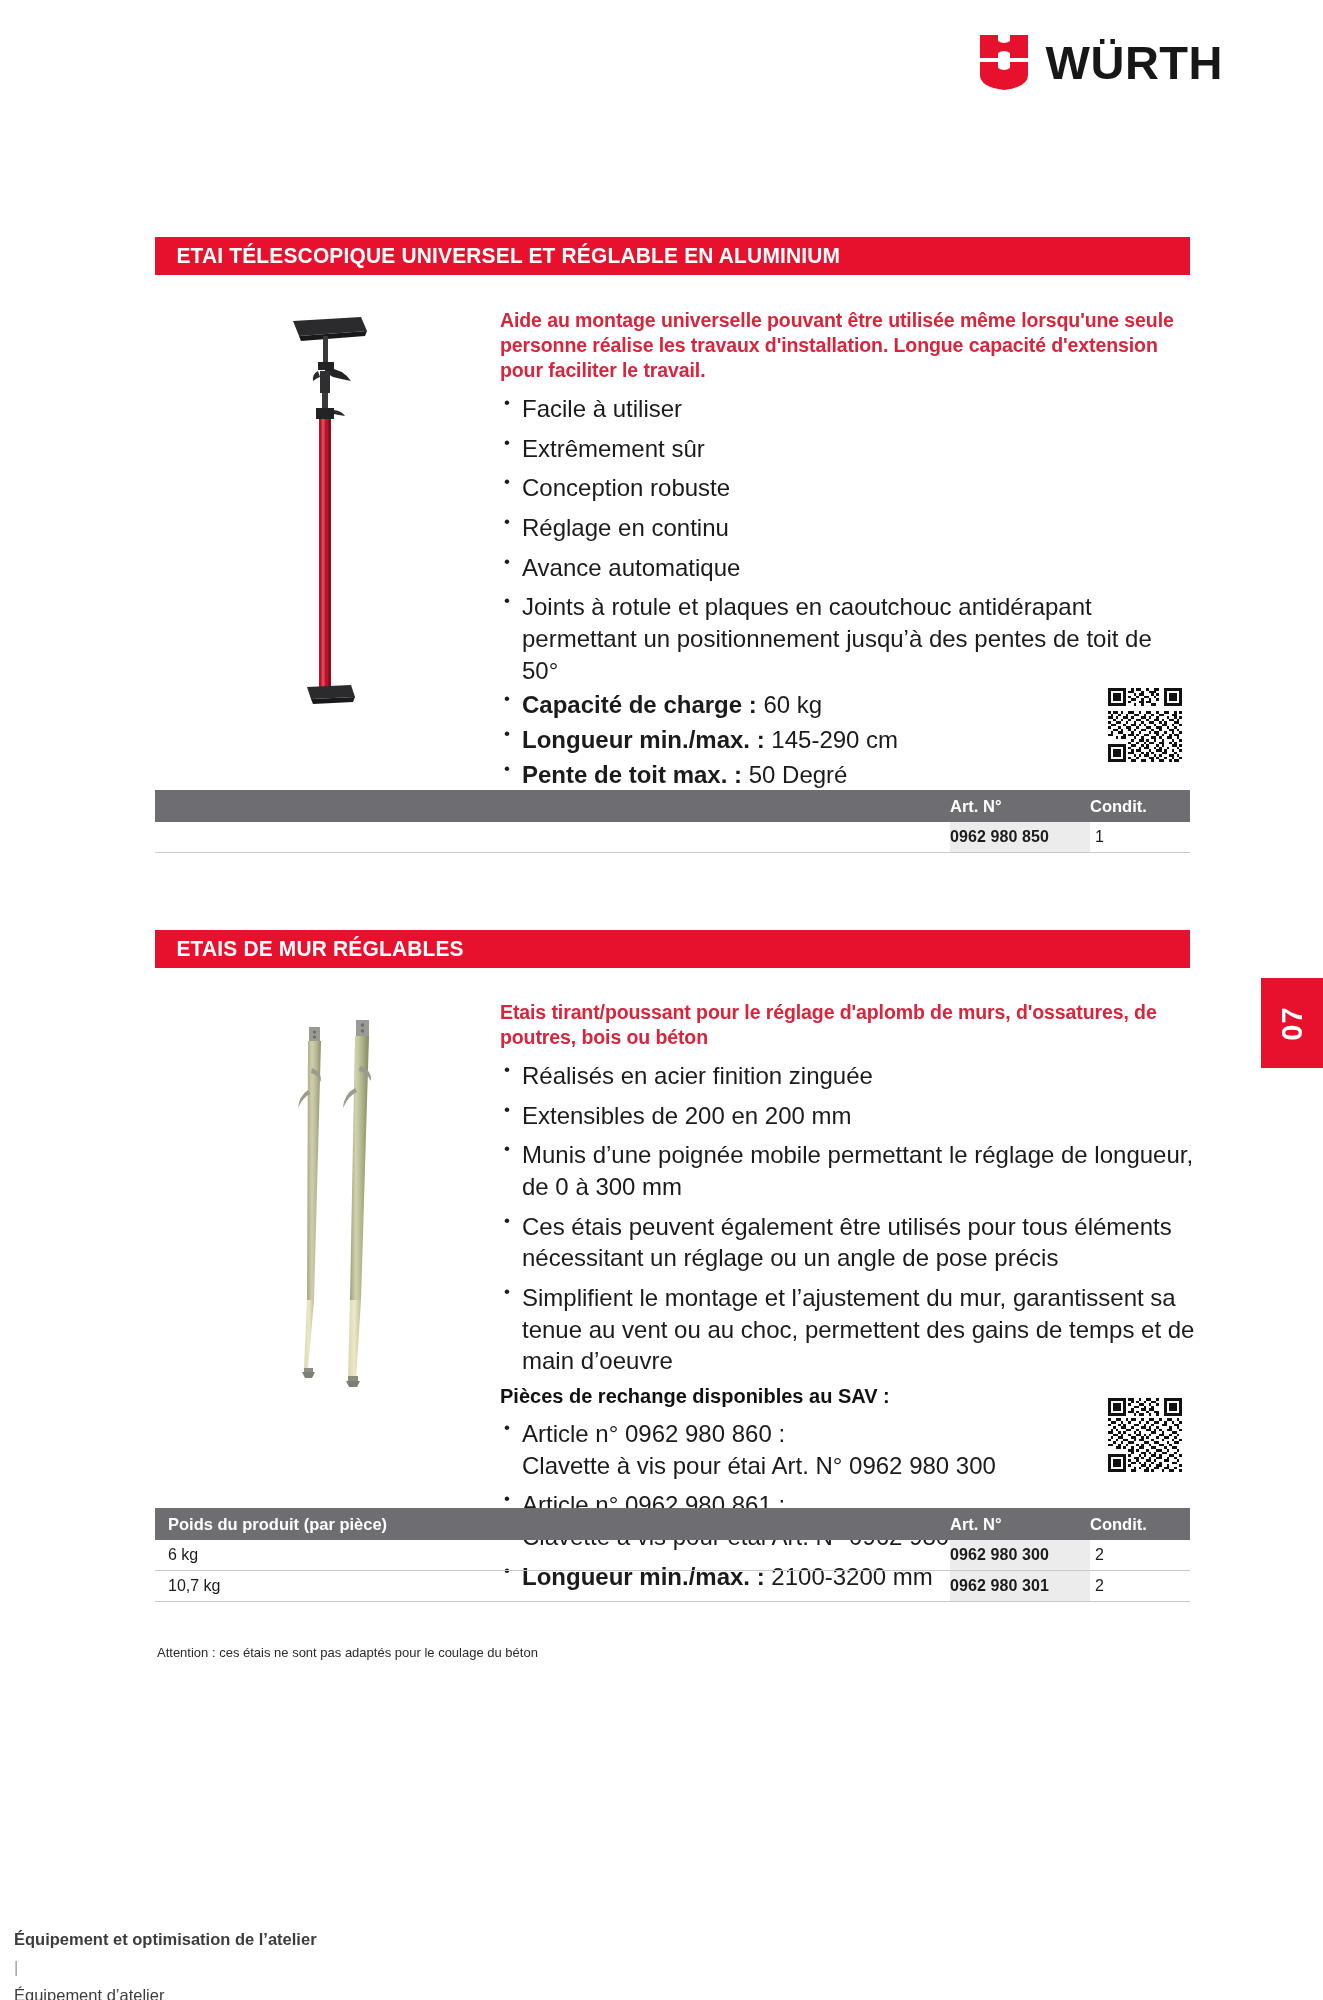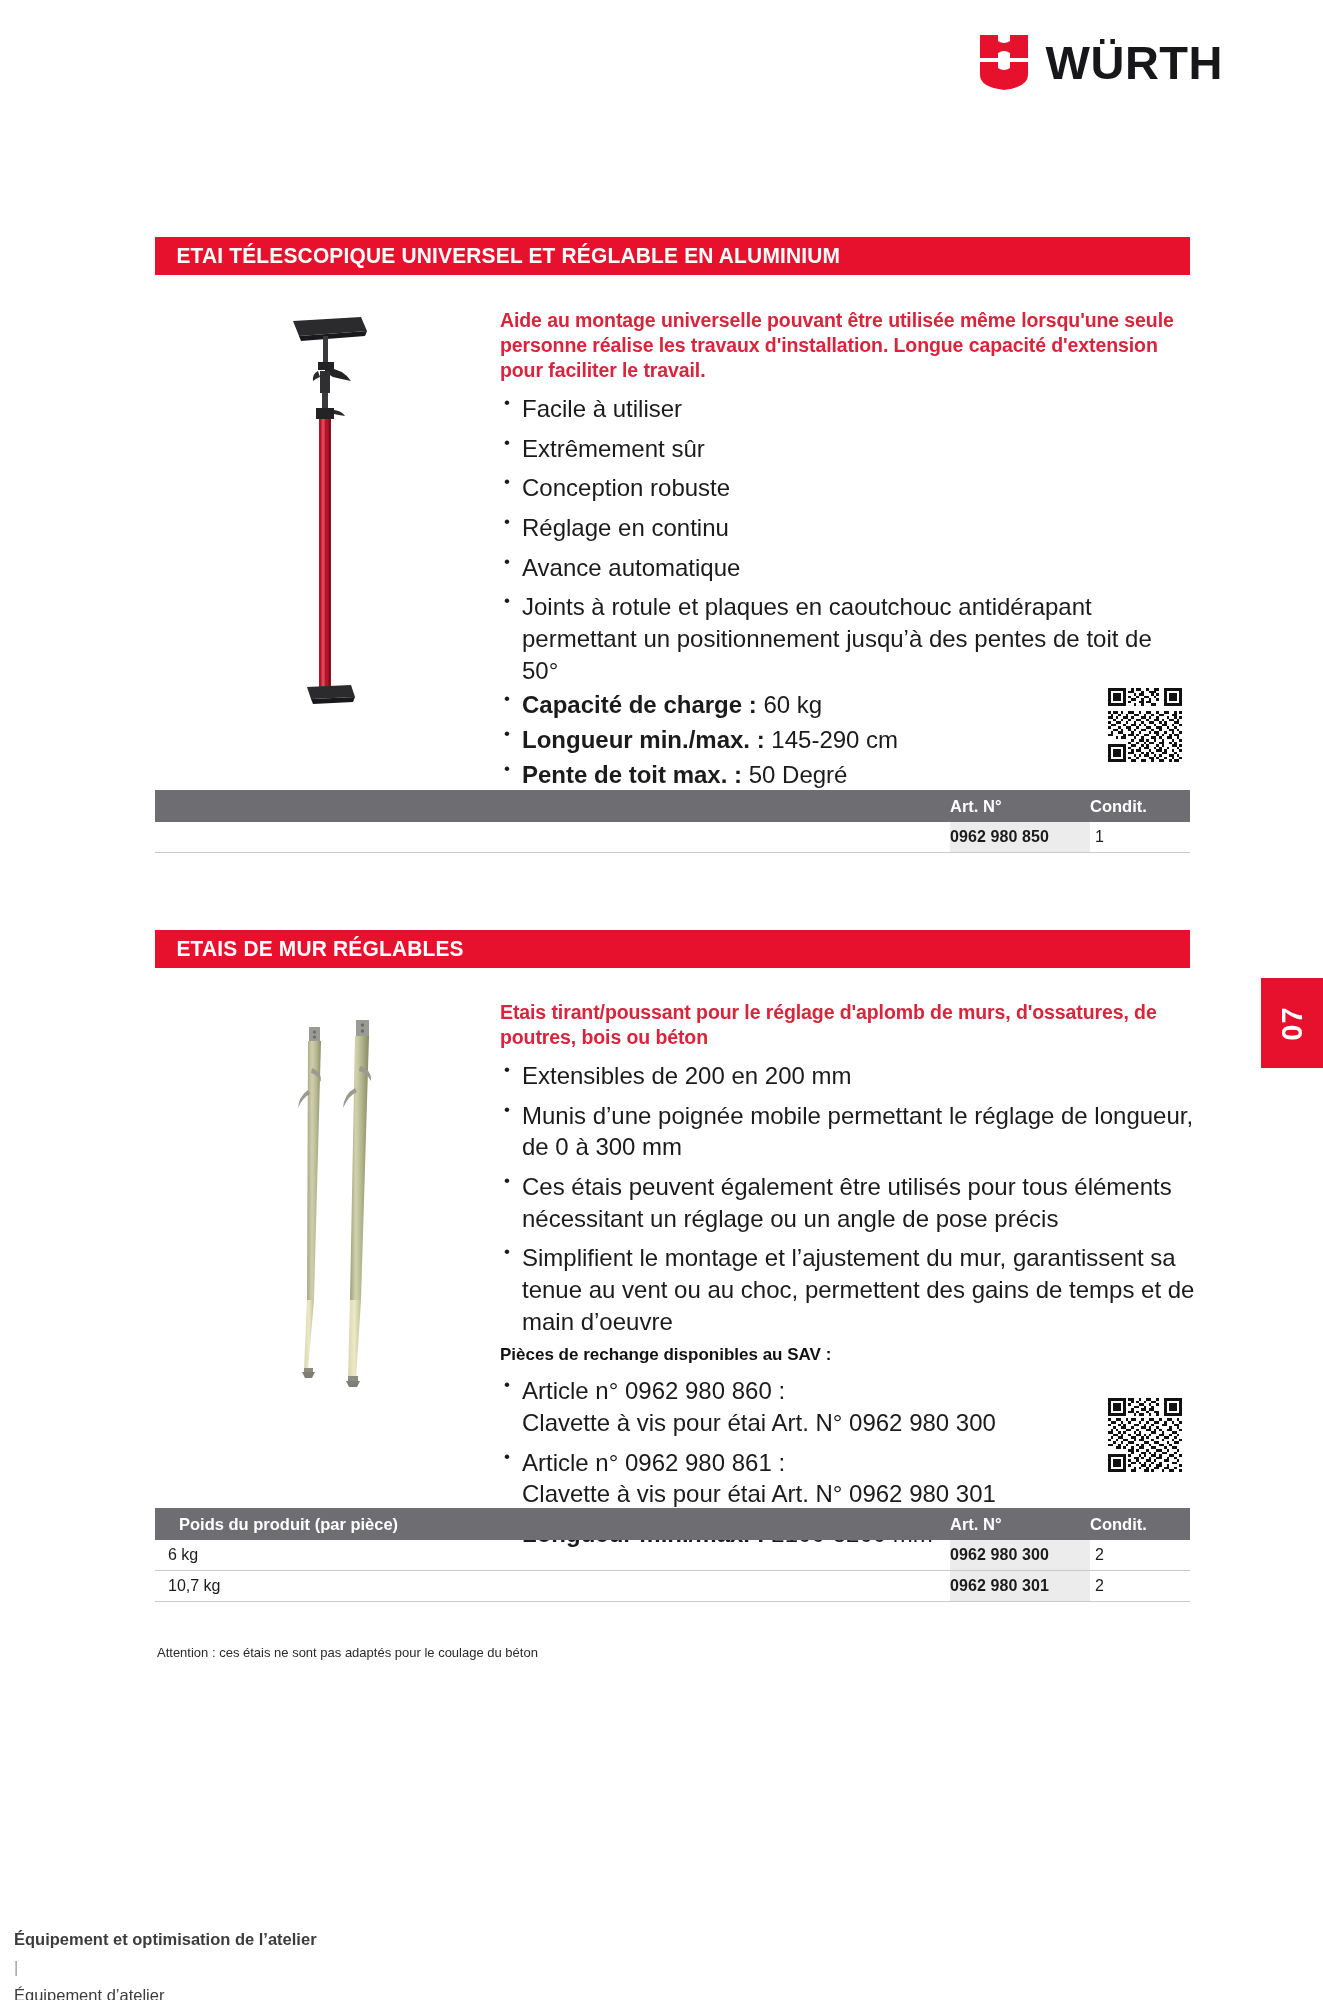--- a/index.html
+++ b/index.html
@@ -49,35 +49,35 @@
     font-size: 24px; color: #1b1b1b; line-height: 1.32;
     margin-bottom: 8px;
   }
   ul.feats li:before {
     content: "\2022"; position: absolute; left: 4px; top: -1px;
     font-size: 17px; color: #1b1b1b;
   }
   ul.feats li.tight { margin-bottom: 3px; }
   ul.feats li b { font-weight: bold; }
   .subhead {
-    font-size: 17px; font-weight: bold; color: #111;
+    font-size: 20px; font-weight: bold; color: #111;
     margin: 4px 0 6px 0;
   }
 
   
   .qr { position: absolute; width: 74px; height: 74px; }
   .qr svg { display: block; width: 100%; height: 100%; }
 
   
   .tbl { position: absolute; left: 155px; width: 1035px; }
   .tbl .thead {
     background: #6e6e72; height: 32px; display: flex; align-items: center;
     color: #fff; font-size: 16.5px; font-weight: bold;
   }
-  .tbl .thead .c-desc { flex: 1; padding-left: 24px; }
+  .tbl .thead .c-desc { flex: 1; padding-left: 13px; }
   .tbl .thead .c-art  { width: 140px; }
   .tbl .thead .c-cond { width: 100px; }
   .tbl .row {
     display: flex; align-items: center; height: 31px;
     border-bottom: 1.4px solid #c9c9cc; font-size: 16px; color: #1b1b1b;
   }
   .tbl .row .c-desc { flex: 1; padding-left: 13px; }
   .tbl .row .c-art  {
     width: 140px; font-weight: bold; background: #ececed;
     height: 100%; display: flex; align-items: center; letter-spacing: 0.1px;
@@ -452,20 +452,21 @@
         <path d="M77 88 q-11 6 -12 20 q6 -13 14 -16 z" fill="#9a9a8e"></path>
         <rect x="70" y="376" width="10" height="5" fill="#8b8b82"></rect>
         <polygon points="68,381 82,381 79,387 71,387" fill="#7e7e75"></polygon>
       </g>
     </svg>
   </div>
 
   <div class="prod-text" style="left:500px; top:1000px; width:700px;">
     <div class="lead">Etais tirant/poussant pour le réglage d'aplomb de murs, d'ossatures, de poutres, bois ou béton</div>
     <ul class="feats">
+      <li>Réalisés en acier finition zinguée</li>
       <li>Extensibles de 200 en 200 mm</li>
       <li>Munis d’une poignée mobile permettant le réglage de longueur, de 0 à 300 mm</li>
       <li>Ces étais peuvent également être utilisés pour tous éléments nécessitant un réglage ou un angle de pose précis</li>
       <li>Simplifient le montage et l’ajustement du mur, garantissent sa tenue au vent ou au choc, permettent des gains de temps et de main d’oeuvre</li>
     </ul>
     <div class="subhead">Pièces de rechange disponibles au SAV :</div>
     <ul class="feats">
       <li>
         <span>Article n° 0962 980 860 :</span><br>
         <span>Clavette à vis pour étai Art. N° 0962 980 300</span>

